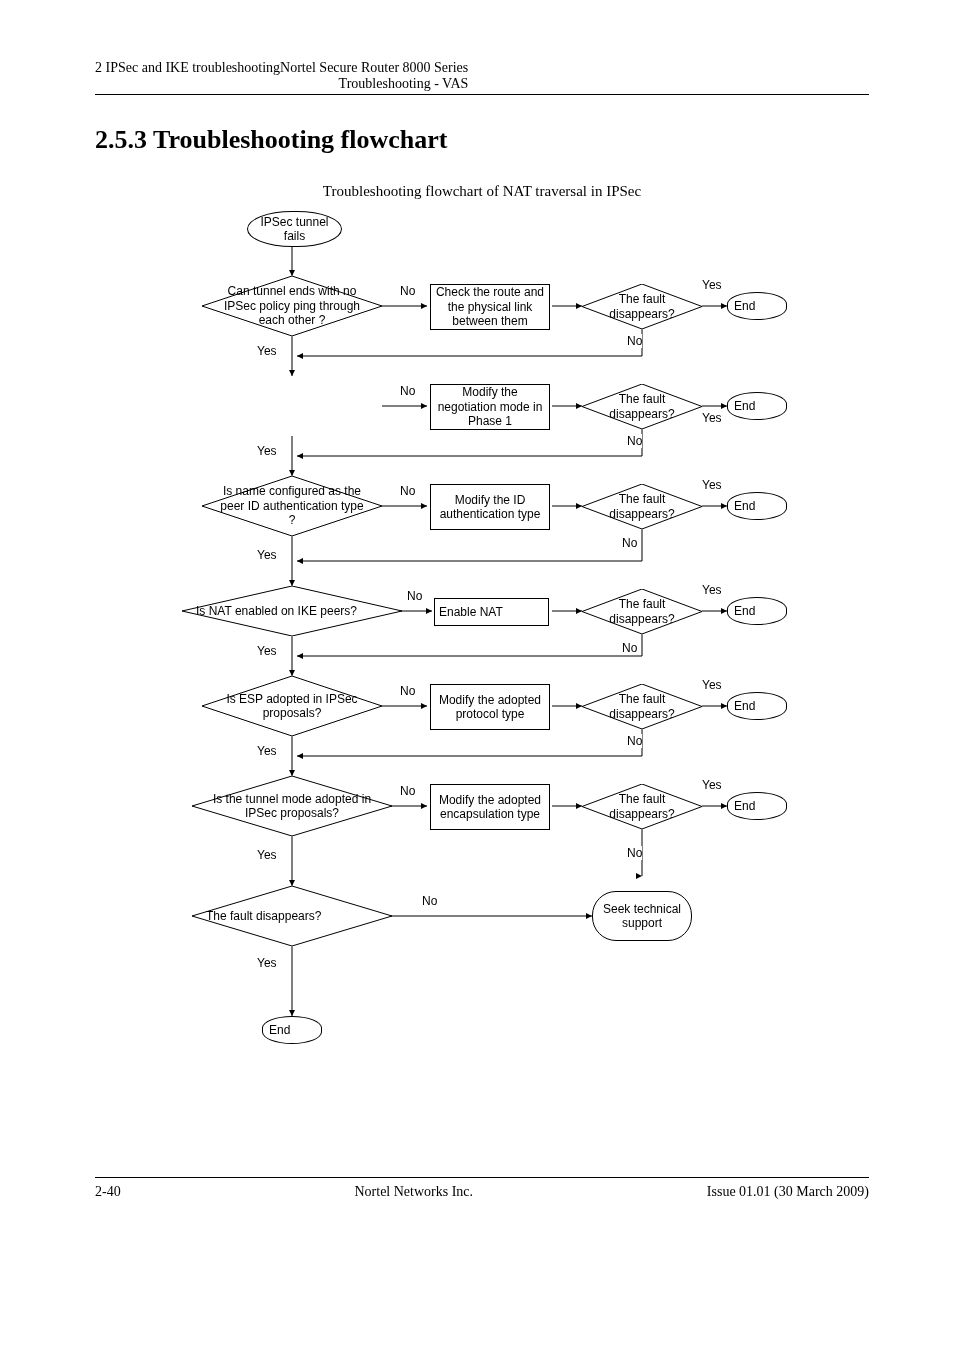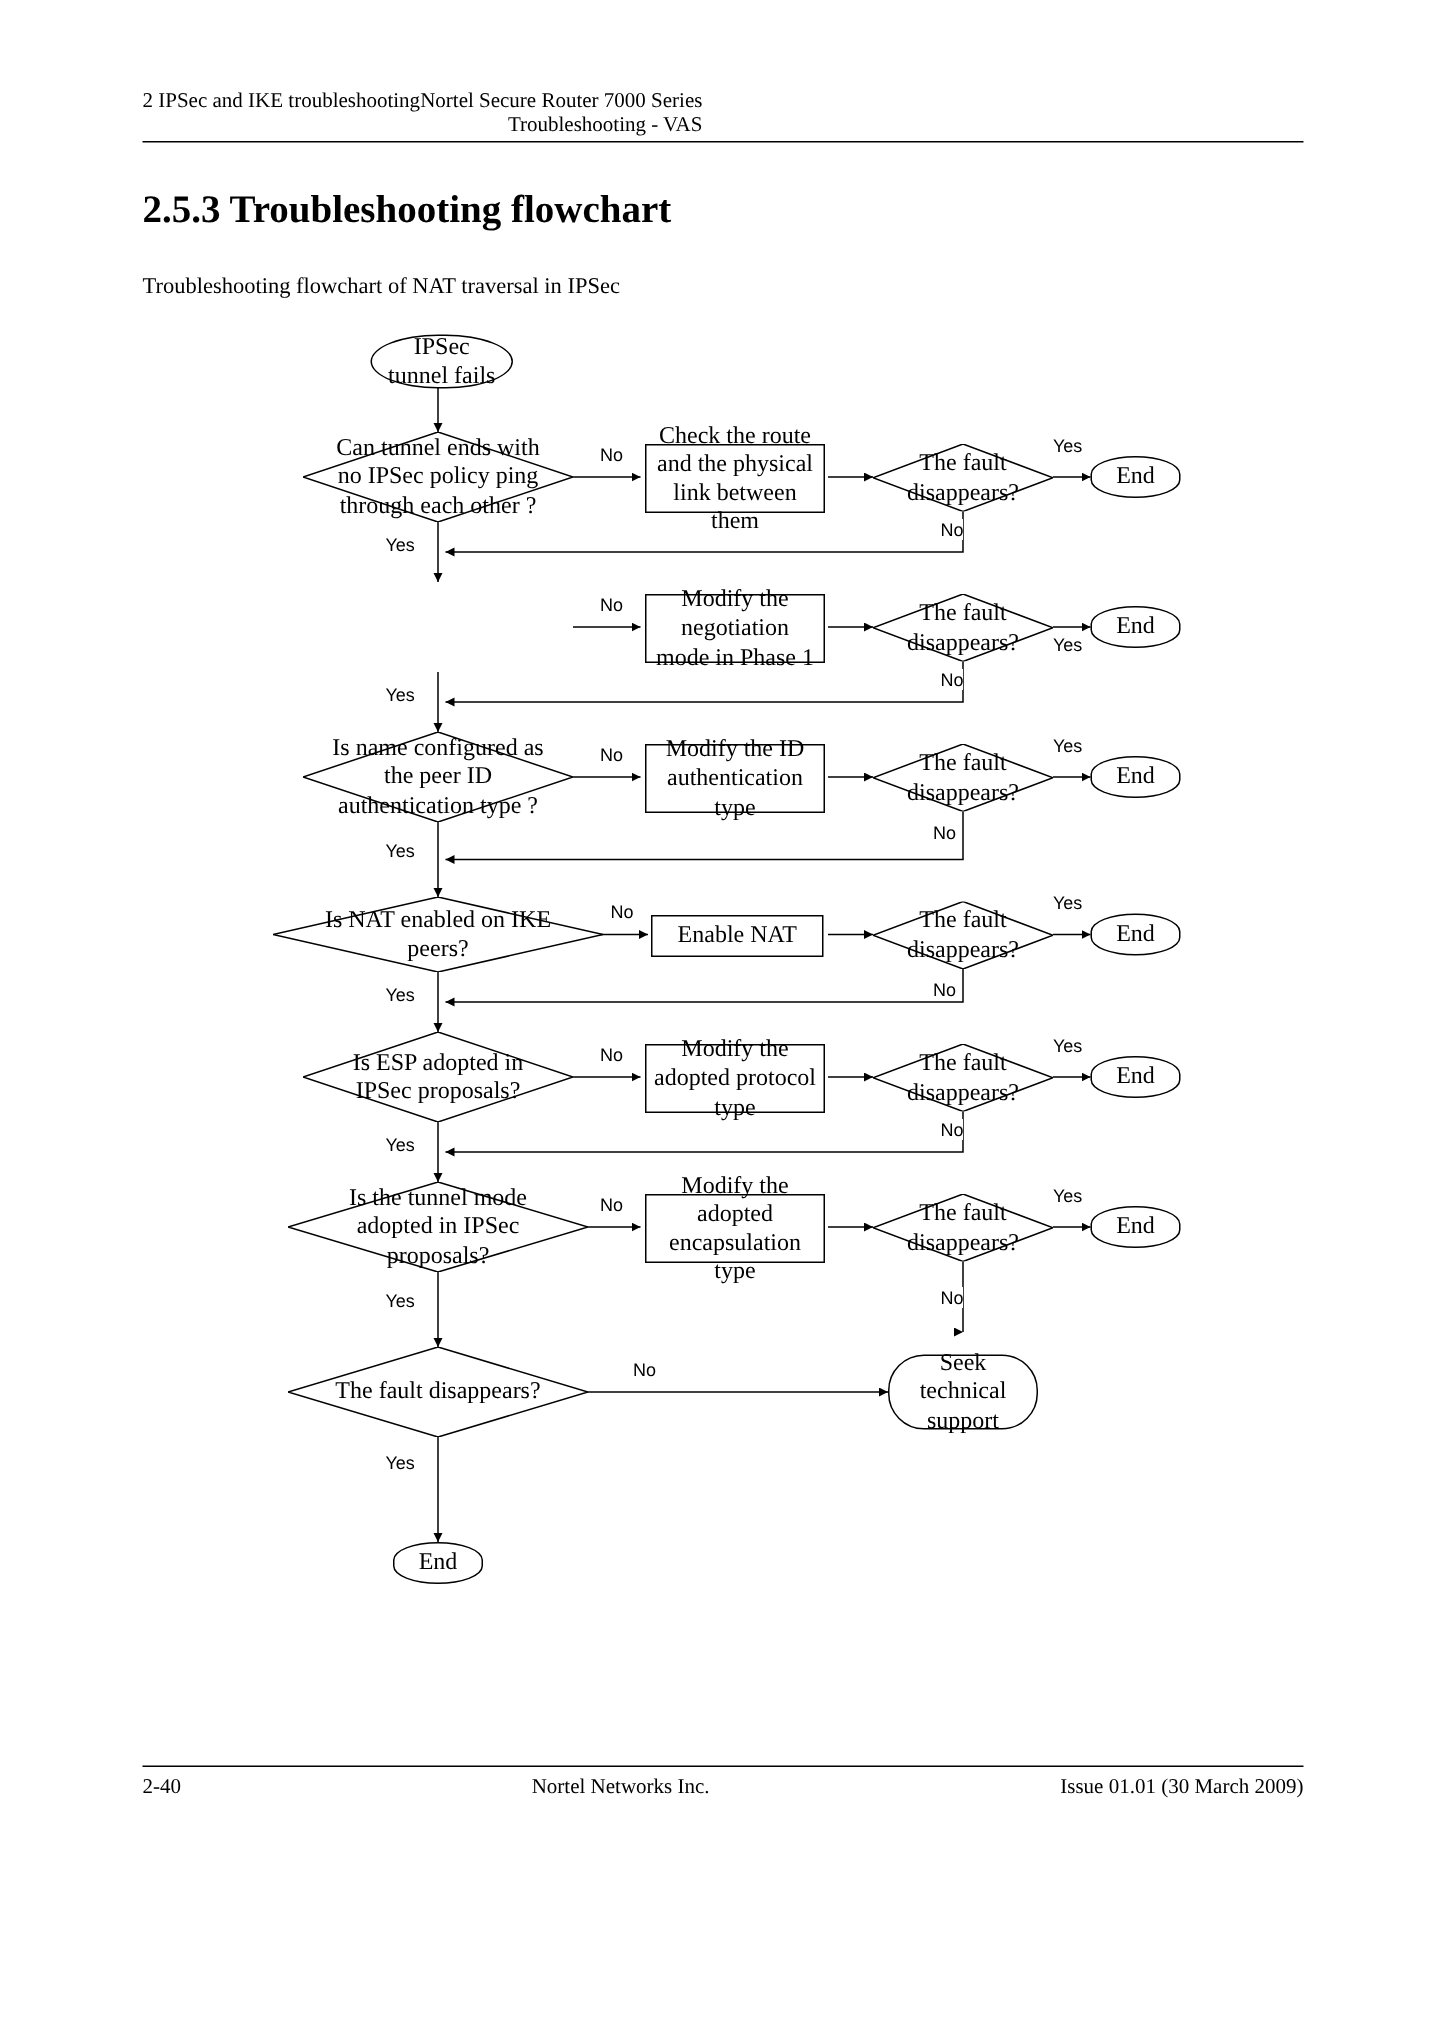--- a/index.html
+++ b/index.html
@@ -23,37 +23,37 @@
     padding-bottom: 2px;
     margin-bottom: 30px;
   }
   .header-right { text-align: right; }
   h2 {
     font-size: 26px;
     font-weight: bold;
     margin: 8px 0 28px 0;
   }
   .caption {
+    text-align: center;
     font-size: 15px;
-    margin-bottom: 18px;
+    margin-bottom: 6px;
   }
   .flowchart {
     position: relative;
     width: 620px;
     height: 900px;
     margin: 0 auto;
   }
   .node {
     position: absolute;
-    font-family: Liberation Serif, serif;
-    font-size: 16px;
+    font-family: Liberation Sans, sans-serif;
+    font-size: 12px;
     text-align: center;
     display: flex;
     align-items: center;
-    justify-content: center;
     line-height: 1.2;
     box-sizing: border-box;
   }
   .terminator {
     border: 1px solid #000;
     border-radius: 50px / 20px;
     height: 34px;
     width: 90px;
     padding: 2px 6px;
     background: #fff;
@@ -112,21 +112,21 @@
   }
 </style>
 </head>
 <body>
 
 <div class="page">
 
   <div class="header-row">
     <div>2 IPSec and IKE troubleshooting</div>
     <div class="header-right">
-      <div>Nortel Secure Router 7000 Series</div>
+      <div>Nortel Secure Router 8000 Series</div>
       <div>Troubleshooting - VAS</div>
     </div>
   </div>
 
   <h2>2.5.3 Troubleshooting flowchart</h2>
 
   <div class="caption">Troubleshooting flowchart of NAT traversal in IPSec</div>
 
   <div class="flowchart">
 

